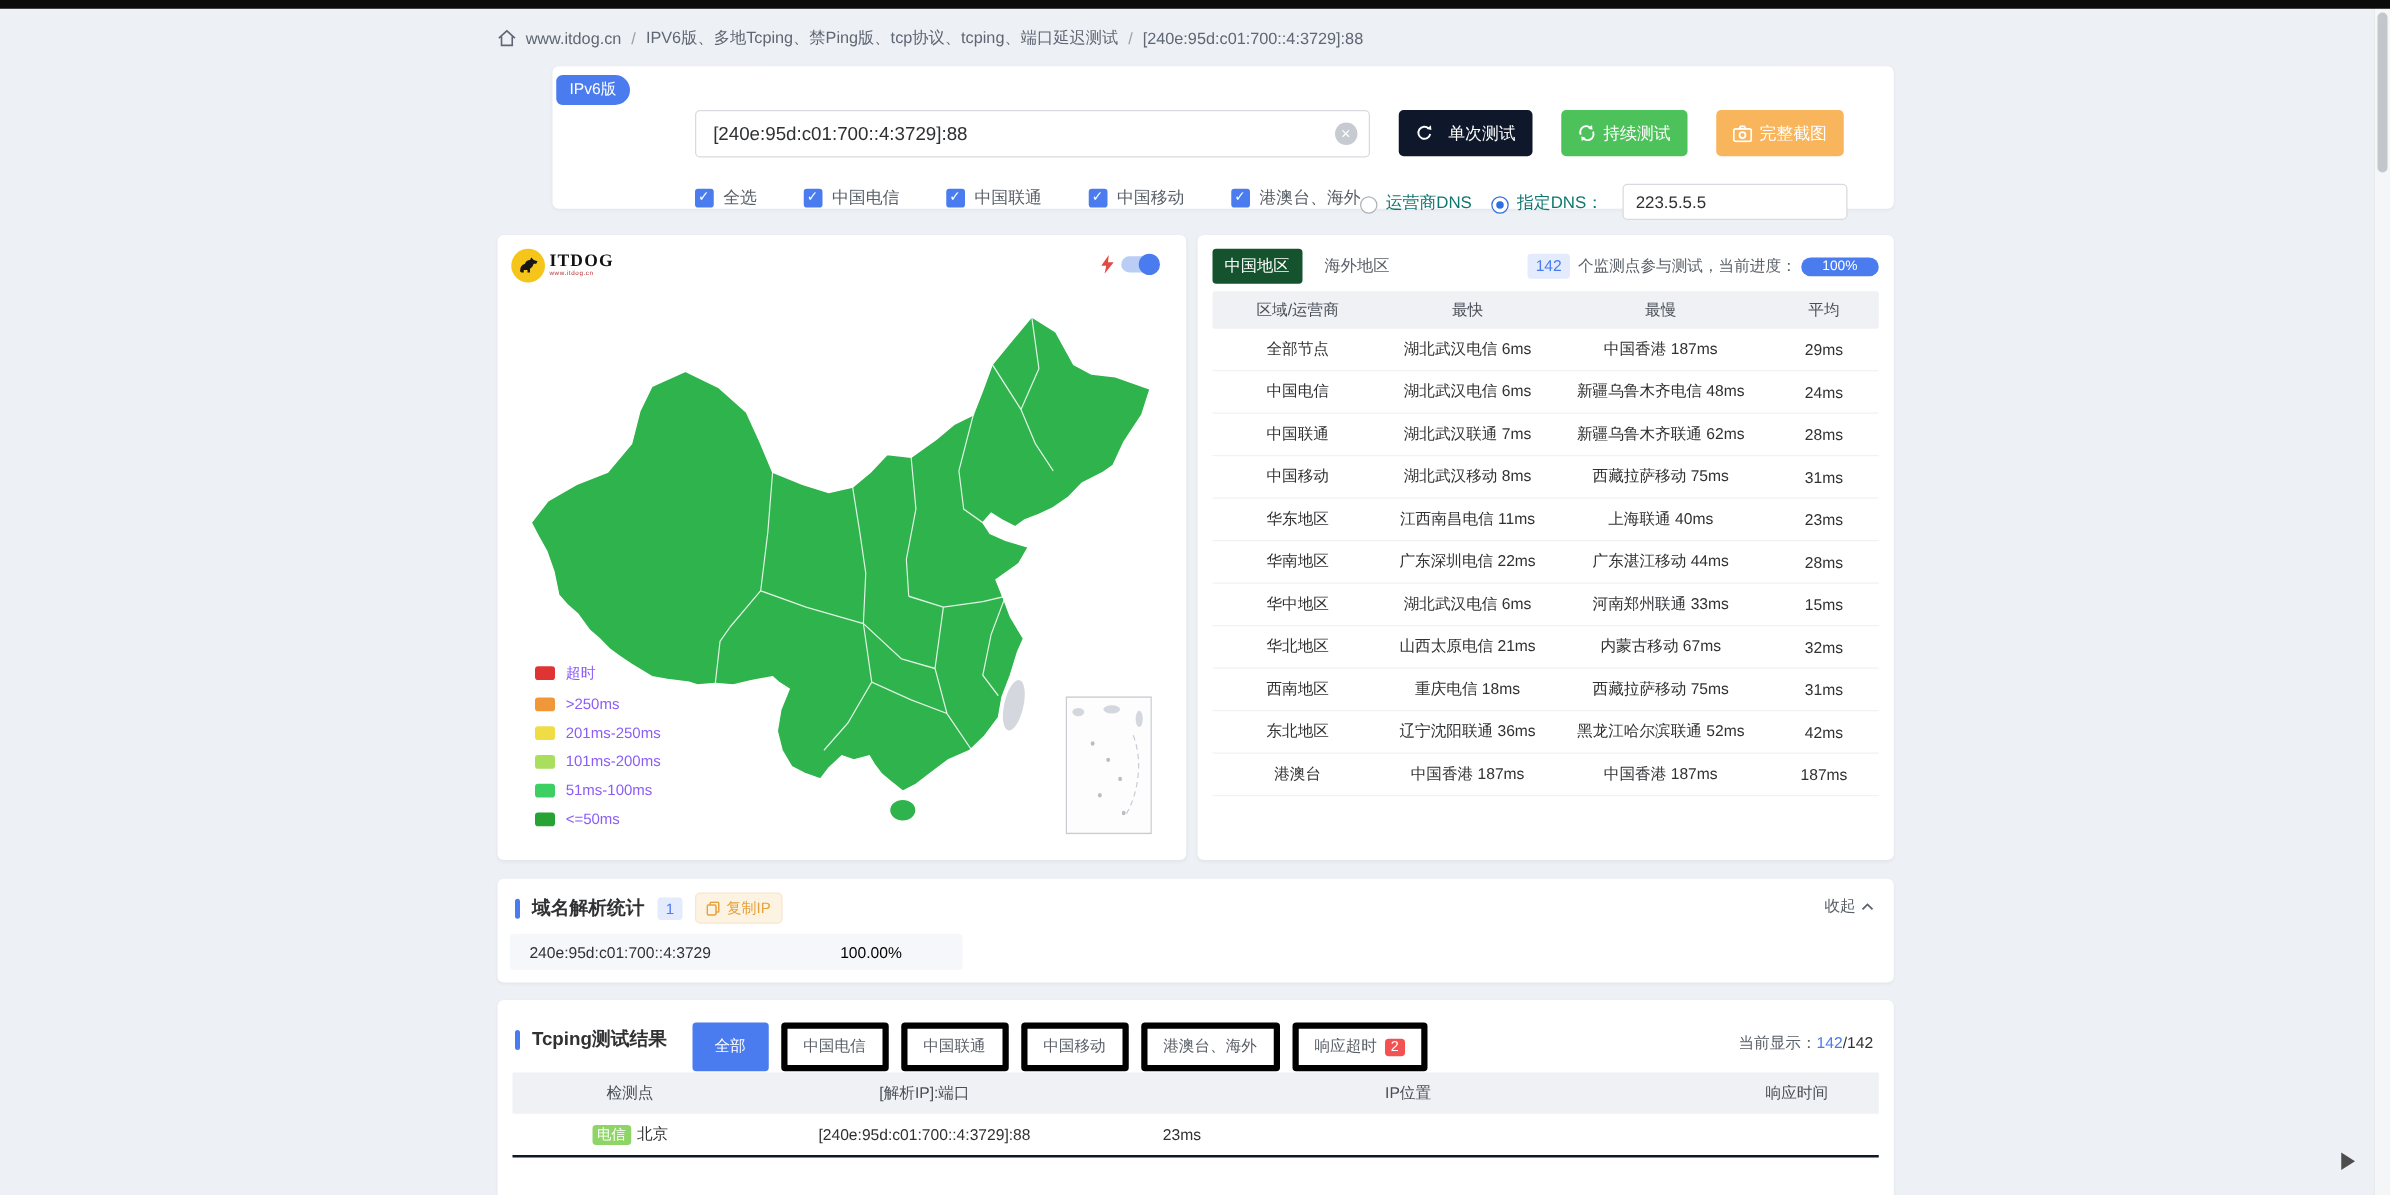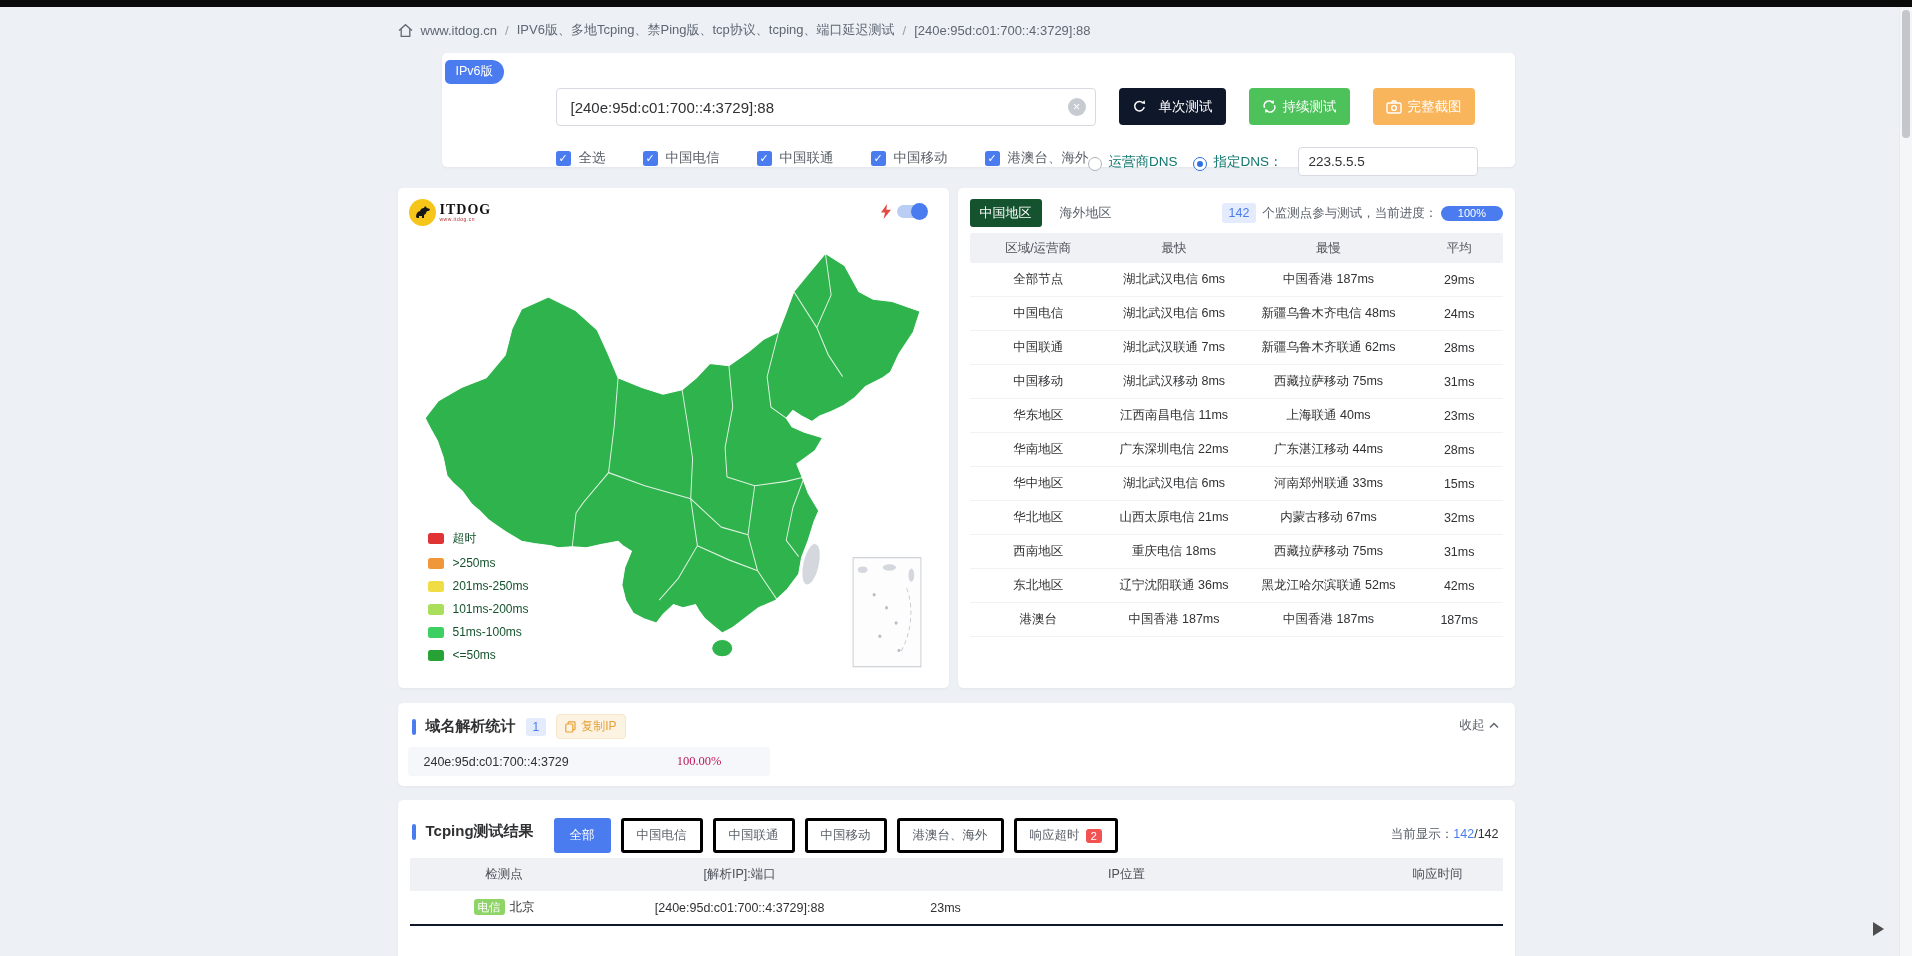--- a/index.html
+++ b/index.html
@@ -48,21 +48,21 @@
   .logo-badge { width:27px; height:27px; border-radius:50%; background:#f5c51a; display:flex; align-items:center; justify-content:center; }
   .logo-text { line-height:1; }
   .logo-title { font-size:14px; font-weight:bold; letter-spacing:1px; color:#111; font-family:"Liberation Serif","DejaVu Serif",serif; }
   .logo-sub { font-size:5px; color:#b03030; letter-spacing:.5px; }
   .map-toggle-wrap { position:absolute; right:22px; top:16px; display:flex; align-items:center; gap:6px; z-index:5; }
   .toggle { width:30px; height:13px; border-radius:7px; background:#b9cdf5; position:relative; cursor:pointer; }
   .toggle .knob { position:absolute; right:-1px; top:-2px; width:17px; height:17px; border-radius:50%; background:#4a7cf0; }
 
   .map-svg { position:absolute; left:8px; top:36px; }
   .legend { position:absolute; left:30px; bottom:26px; display:flex; flex-direction:column; gap:9px; z-index:5; }
-  .legend-item { display:flex; align-items:center; gap:9px; font-size:12px; color:#14532d; }
+  .legend-item { display:flex; align-items:center; gap:9px; font-size:12px; color:#8b5cf6; }
   .legend-item .swatch { width:16px; height:11px; border-radius:2.5px; }
 
   
   .region-head { position:absolute; left:12px; top:11px; right:12px; height:28px; display:flex; align-items:center; }
   .tab { font-size:13px; padding:5px 10px; border-radius:3px; color:#5a6068; cursor:pointer; white-space:nowrap; }
   .tab.active { background:#14532d; color:#fff; }
   .tab + .tab { margin-left:8px; }
   .count-badge { margin-left:100px; background:#e3ebfc; color:#4a7cf0; font-size:12.5px; padding:3px 7px; border-radius:3px; }
   .progress-label { margin-left:6px; font-size:12.5px; color:#5a6068; white-space:nowrap; }
   .pbar { margin-left:4px; width:165px; height:15px; border-radius:8px; background:#4a7cf0; color:#fff; font-size:11px; display:flex; align-items:center; justify-content:center; }
@@ -77,27 +77,27 @@
   .dns-card { margin-top:15px; height:83px; }
   .sec-title { position:absolute; display:flex; align-items:center; gap:10px; }
   .blue-bar { width:4px; height:16px; border-radius:2px; background:#4a7cf0; }
   .sec-title-text { font-size:15px; font-weight:bold; color:#303133; }
   .dns-card .sec-title { left:14px; top:11px; }
   .one-badge { background:#e3ebfc; color:#4a7cf0; font-size:12px; padding:2px 7px; border-radius:3px; }
   .copy-btn { display:flex; align-items:center; gap:5px; background:#fdf3e2; border:1px solid #f8e6c8; color:#e6a23c; font-size:12px; padding:3px 8px; border-radius:4px; cursor:pointer; }
   .collapse { position:absolute; right:16px; top:14px; font-size:12.5px; color:#5a6068; display:flex; align-items:center; gap:4px; cursor:pointer; }
   .dns-entries { position:absolute; left:10px; top:44px; right:10px; display:flex; flex-direction:column; gap:6px; }
   .dns-entry { width:362px; height:29px; background:#f5f7fa; border-radius:3px; display:flex; align-items:center; justify-content:space-between; padding:0 48px 0 16px; font-size:12.5px; }
-  .dns-entry .pct { color:#be185d;font-family:Liberation Serif, serif; }
+  .dns-entry .pct { color:#000000; }
 
   
   .tcping-card { margin-top:14px; height:170px; }
   .tcping-card .sec-title { left:14px; top:22px; }
   .filters { position:absolute; left:156px; top:18px; display:flex; align-items:center; gap:10px; }
-  .filter-btn { font-size:12.5px; color:#5a6068; background:#fff; border:3px solid #000000; border-radius:3px; padding:6px 13px; cursor:pointer; display:flex; align-items:center; gap:6px; white-space:nowrap; font-family:inherit; }
+  .filter-btn { font-size:12.5px; color:#5a6068; background:#fff; border:5px solid #000000; border-radius:3px; padding:6px 13px; cursor:pointer; display:flex; align-items:center; gap:6px; white-space:nowrap; font-family:inherit; }
   .filter-btn.active { background:#4a7cf0; border-color:#4a7cf0; color:#fff; }
   .fbadge { background:#f35252; color:#fff; font-size:11.5px; padding:1px 5px; border-radius:3px; }
   .display-count { position:absolute; right:16px; top:26px; font-size:12.5px; color:#5a6068; }
   .display-count .cur { color:#4a7cf0; }
   .display-count .tot { color:#303133; }
   .ttable { position:absolute; left:12px; right:12px; top:58px; font-size:12.5px; }
   .trow { display:flex; align-items:center; height:35px; border-bottom:2px solid #0f172a; }
   .trow.head { background:#eff1f4; height:33px; color:#4a4f57; border-bottom:none; }
   .tcell { text-align:center; }
   .tc0 { width:17.3%; } .tc1 { width:25.8%; } .tc2 { width:45%; } .tc3 { width:11.9%; }

